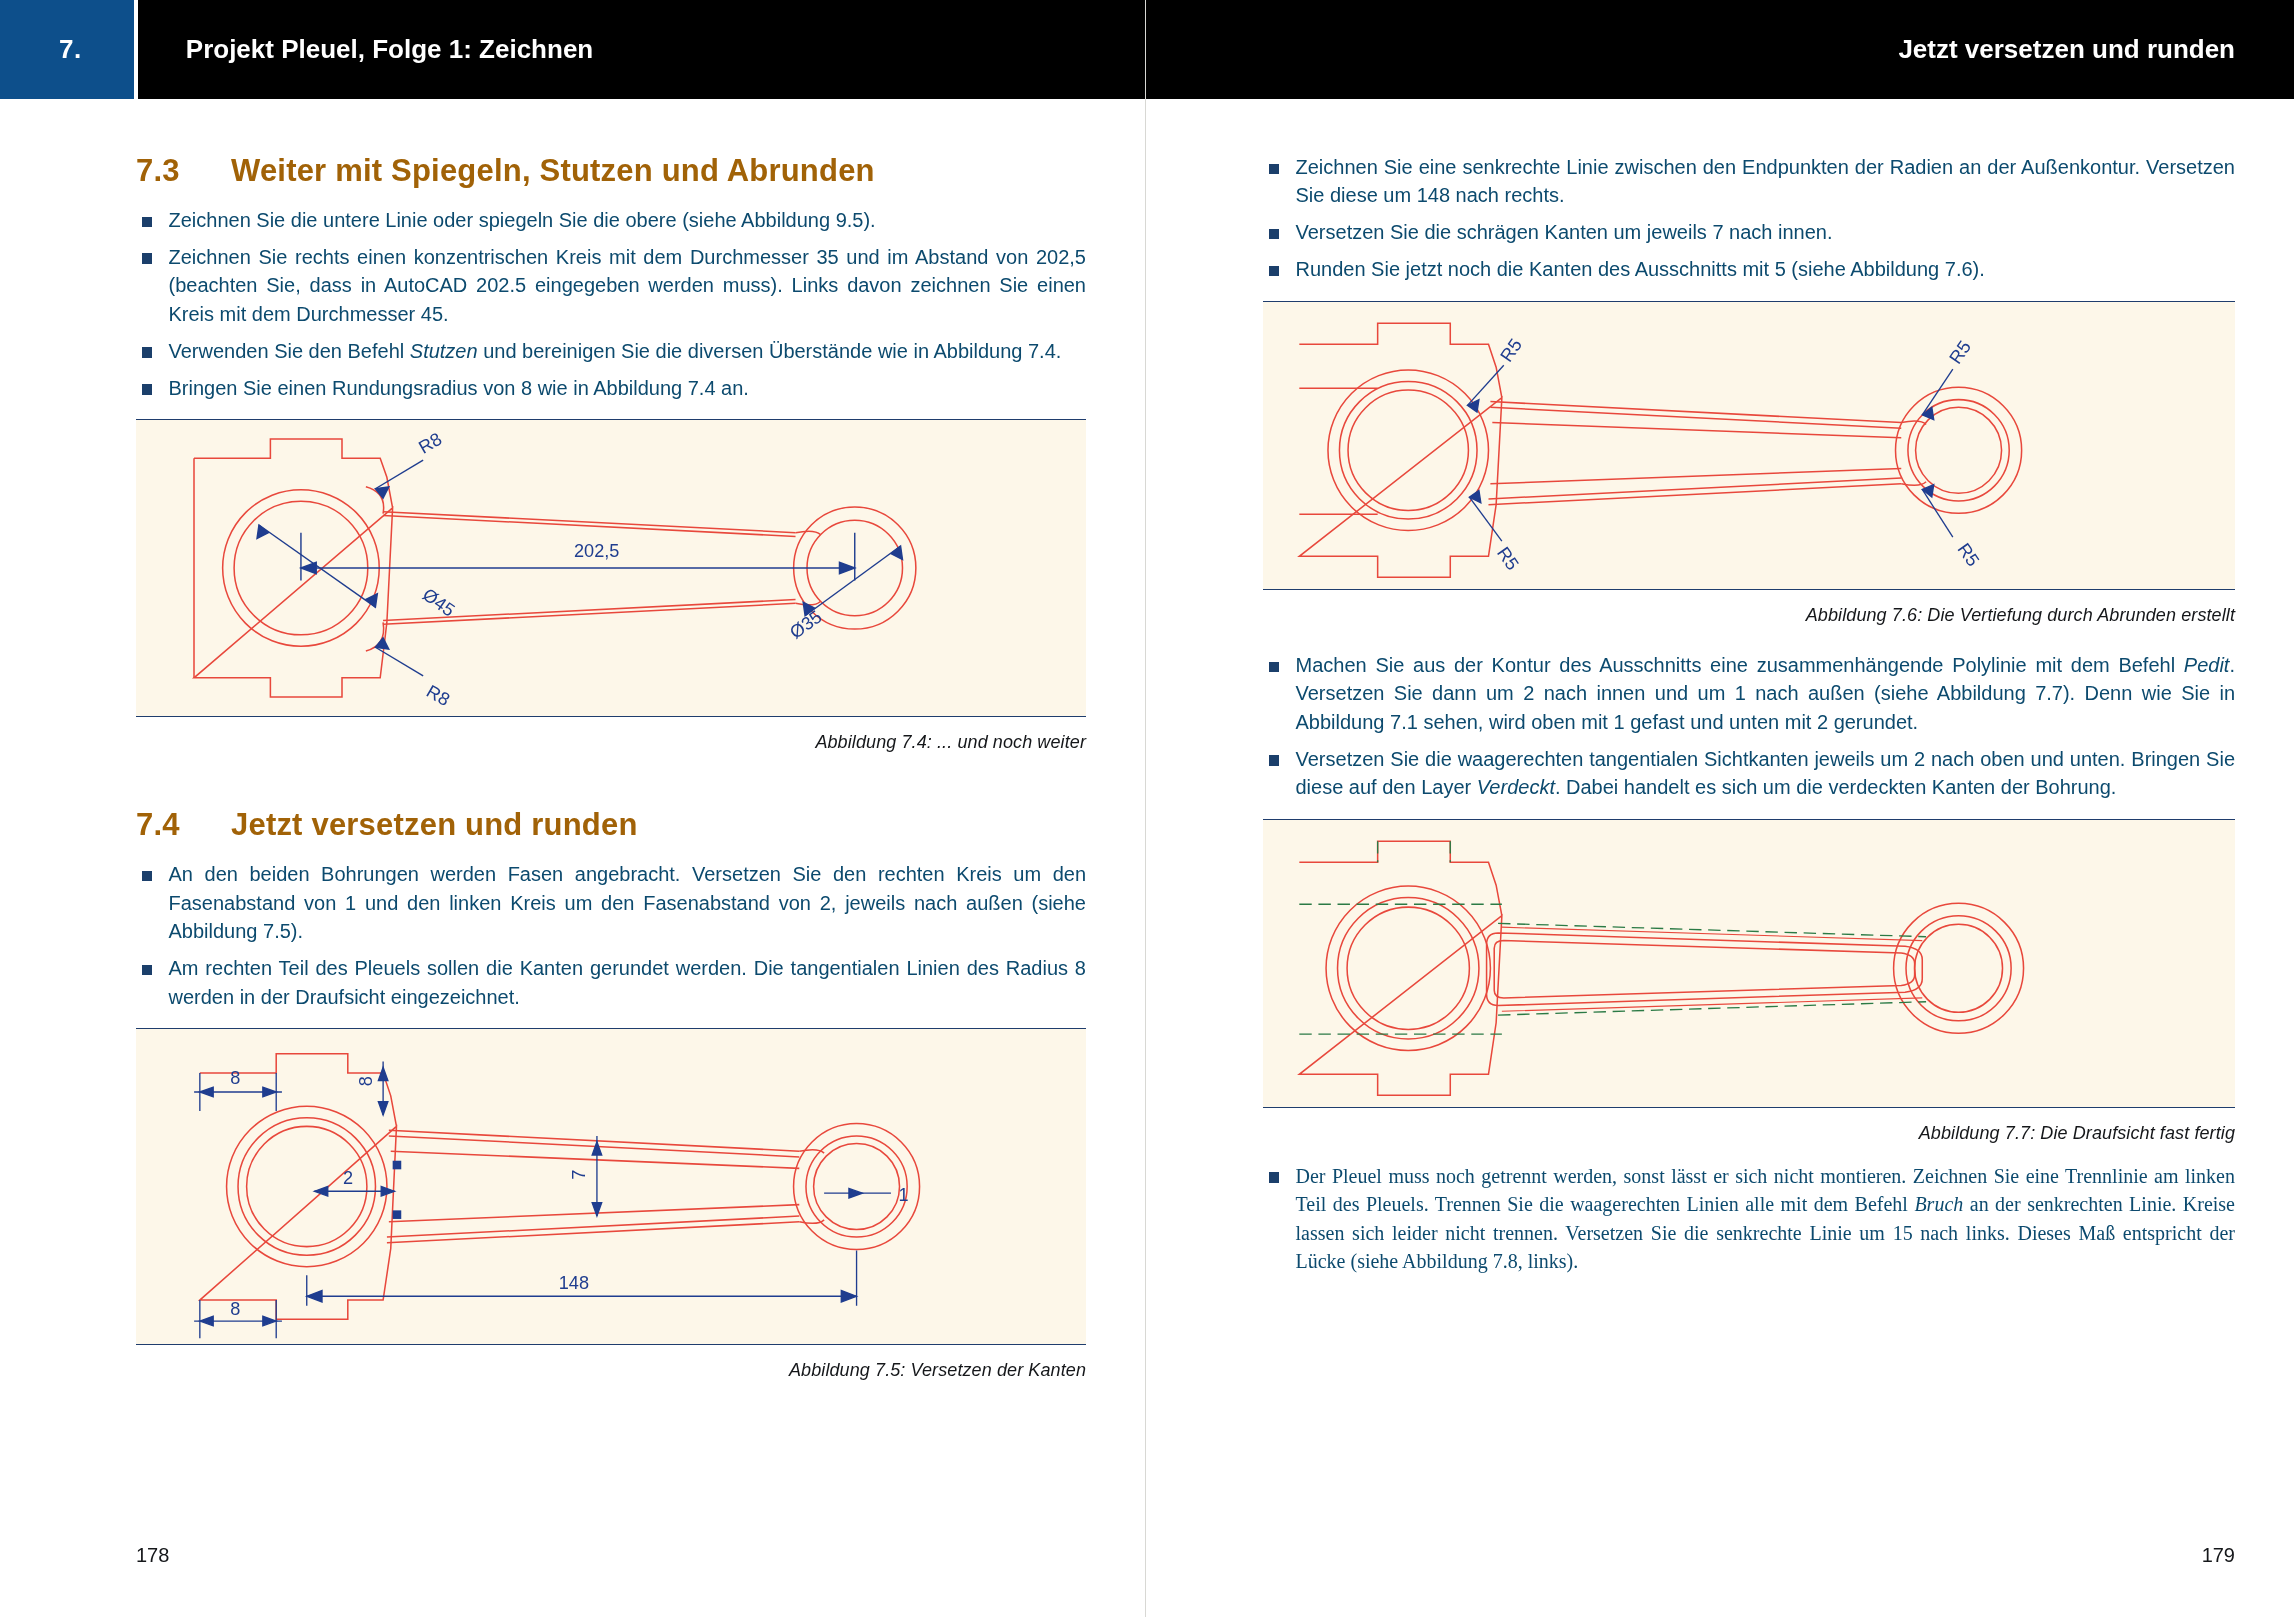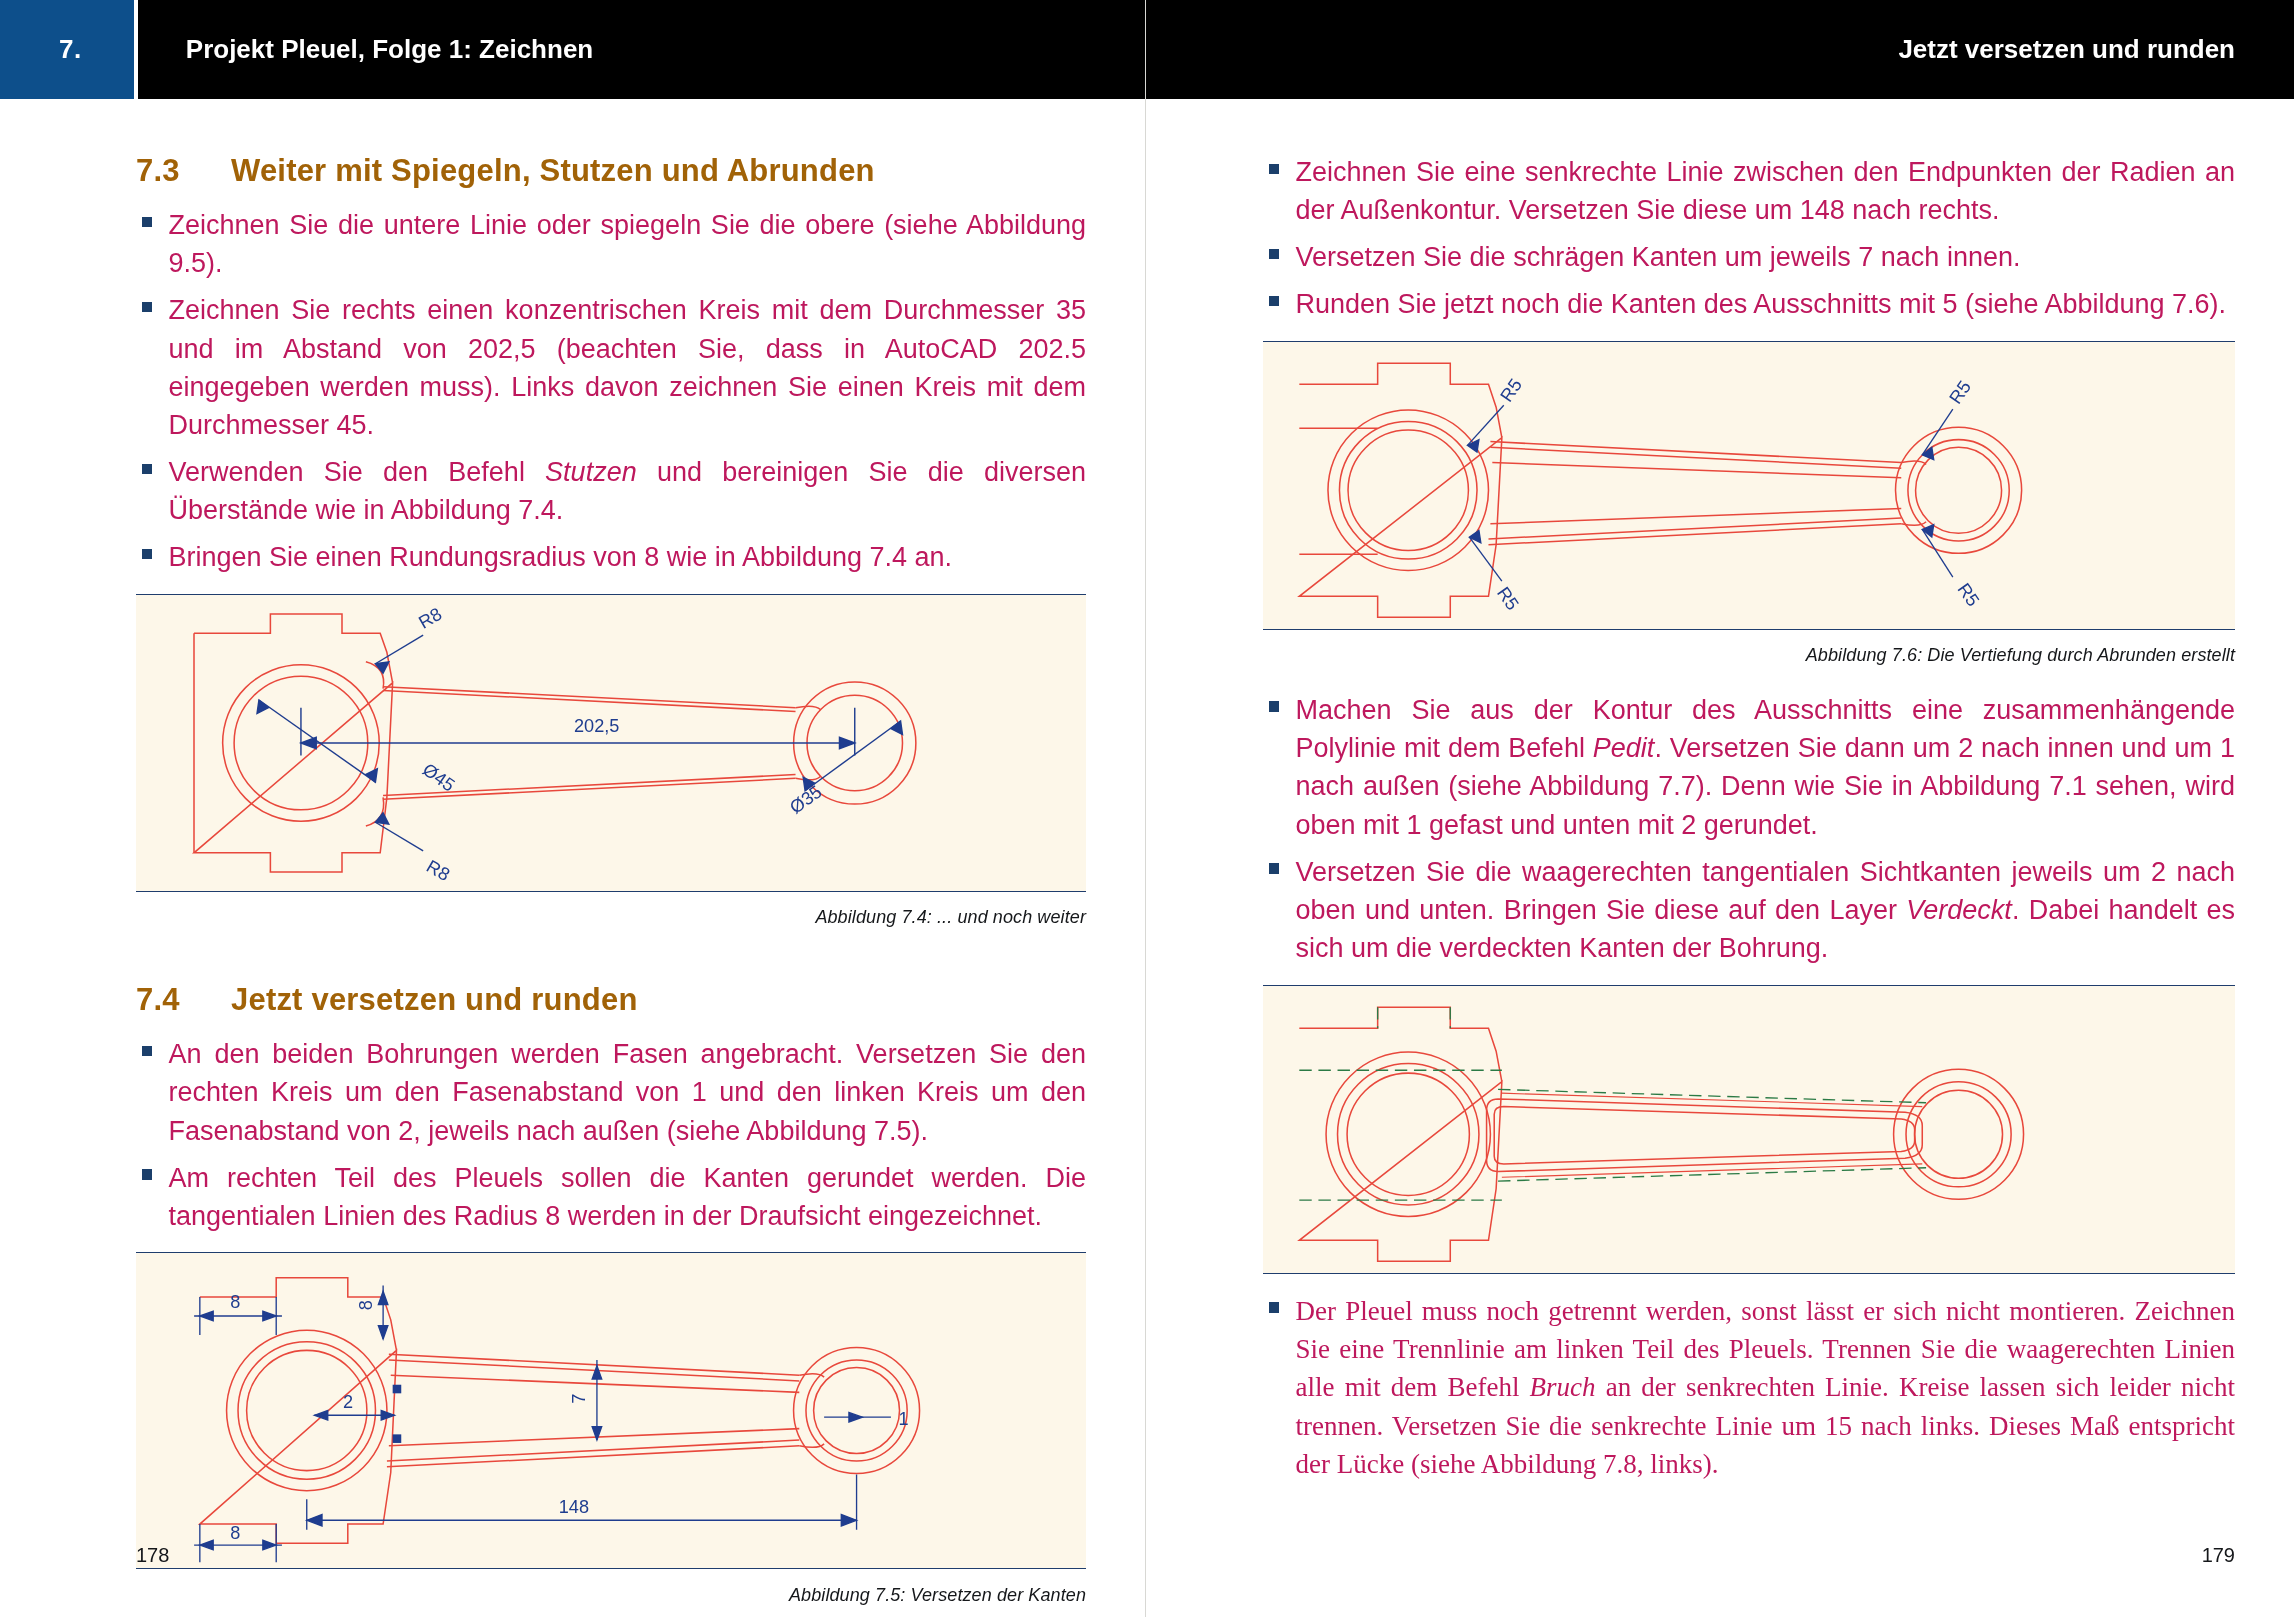--- a/index.html
+++ b/index.html
@@ -40,21 +40,21 @@
   h2.sec{
     color:#a16207;font-size:31px;font-weight:bold;margin:0 0 17px 0;
     display:flex;gap:34px;align-items:baseline;letter-spacing:0.2px;
   }
   h2.sec .num{min-width:61px;}
   h2.sec.second{margin-top:54px;}
 
   ul.bullets{list-style:none;margin:0;padding:0;}
   ul.bullets li{
     position:relative;padding-left:32.5px;margin:0 0 8.6px 0;
-    font-size:27px;line-height:1.42;color:#be185d;text-align:justify;
+    font-size:20px;line-height:1.42;color:#0c4a6e;text-align:justify;
   }
   ul.bullets li:before{
     content:"";position:absolute;left:5.7px;top:10.5px;
     width:10.5px;height:10.5px;background:#1b3f6b;
   }
   .it{font-style:italic;}
 
   
   .fig{margin:17px 0 0 0;}
   .fig-box{
@@ -320,20 +320,21 @@
             <g fill="none" stroke="#2b7a45" stroke-width="1.4" stroke-dasharray="13 7">
               <path d="M38 88 L250 88 M38 224 L250 224"></path>
               <path d="M246 108 L694 122 M246 204 L694 190"></path>
               <path d="M120 22 L120 44 M196 22 L196 44"></path>
             </g>
             <g fill="none" stroke="#e8483c" stroke-width="1.2">
               <path d="M250 112 L690 126 M250 200 L690 186"></path>
             </g>
           </svg>
         </div>
+        <div class="fig-cap">Abbildung 7.7: Die Draufsicht fast fertig</div>
       </div>
 
       <ul class="bullets" style="margin-top:18px;font-family:Liberation Serif, serif;">
         <li>Der Pleuel muss noch getrennt werden, sonst lässt er sich nicht montieren. Zeichnen Sie eine Trennlinie am linken Teil des Pleuels. Trennen Sie die waagerechten Linien alle mit dem Befehl <span class="it">Bruch</span> an der senkrechten Linie. Kreise lassen sich leider nicht trennen. Versetzen Sie die senkrechte Linie um 15 nach links. Dieses Maß entspricht der Lücke (siehe Abbildung 7.8, links).</li>
       </ul>
 
     </div>
 
     <div class="pg-num pg-right">179</div>
   </div>

